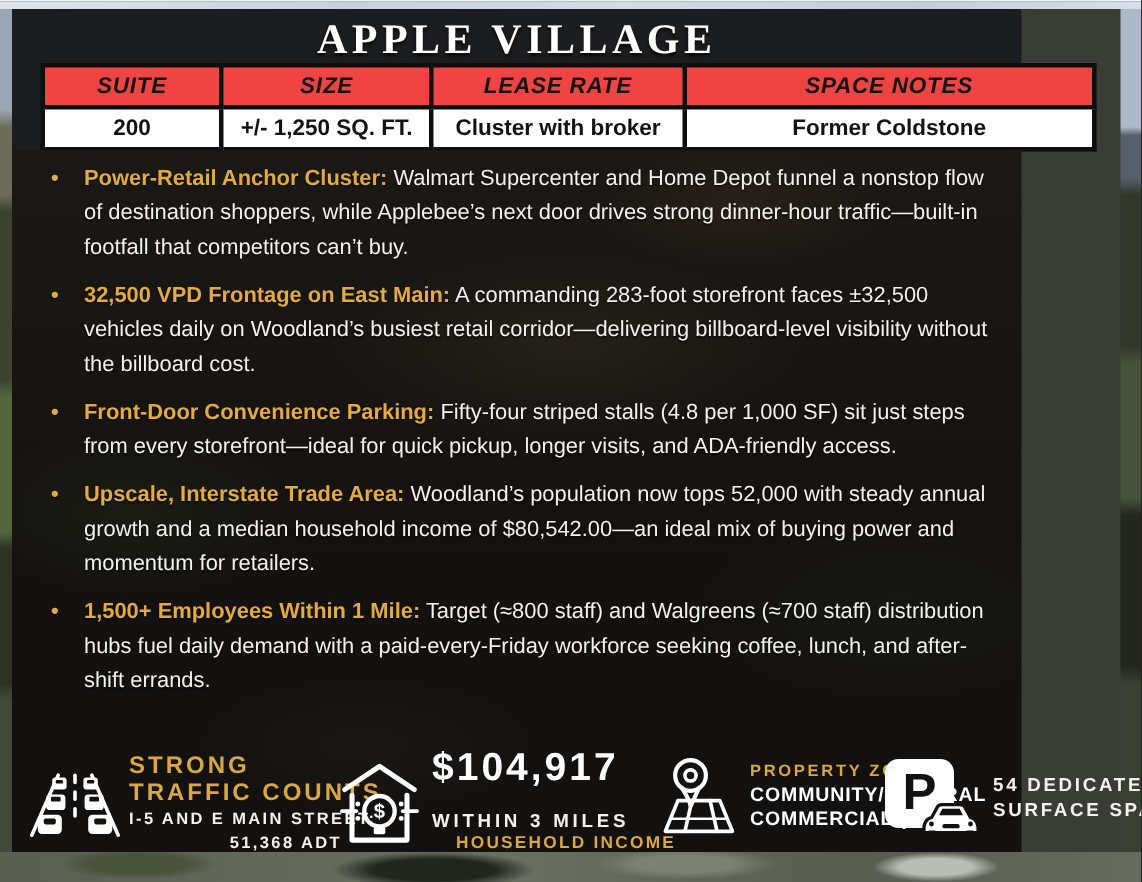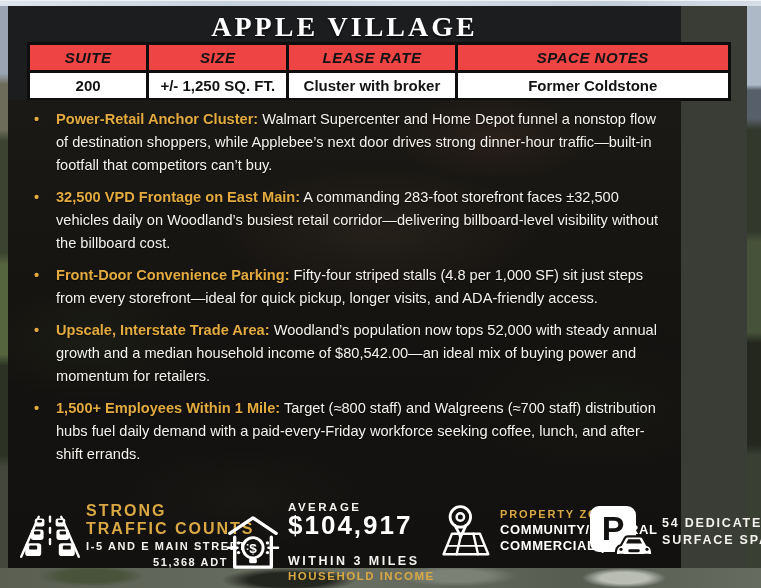--- a/index.html
+++ b/index.html
@@ -79,21 +79,21 @@
   .tc-gold { color:#d9a843; font-weight:bold; font-size:16px; letter-spacing:2px;
              line-height:18px; white-space:nowrap; }
   .tc-sub  { color:#f4f2ee; font-weight:bold; font-size:11px; letter-spacing:1.6px;
              line-height:16px; text-align:right; white-space:nowrap; }
 
   .stat-income { left:218px; top:2px; }
   .inc-text { margin-left:8px; }
   .inc-l1 { color:#f4f2ee; font-size:11.5px; letter-spacing:2.5px; font-weight:bold; line-height:14px; }
   .inc-val{ color:#ffffff; font-size:26px; letter-spacing:2px; font-weight:bold; line-height:23px; }
   .inc-l2 { color:#f4f2ee; font-size:12.5px; letter-spacing:2.5px; font-weight:bold; line-height:16px;margin-top:16px; }
-  .inc-l3 { color:#d9a843; font-size:11.5px; letter-spacing:1.5px; font-weight:bold; line-height:15px; }
+  .inc-l3 { color:#d9a843; font-size:11.5px; letter-spacing:1.5px; font-weight:bold; line-height:15px;margin-left:16px; }
 
   .stat-zoning { left:430px; top:4px; }
   .zon-text { margin-left:8px; }
   .zon-label { color:#d9a843; font-size:11px; letter-spacing:1.8px; font-weight:bold; line-height:15px; }
   .zon-l1, .zon-l2 { color:#ffffff; font-size:13px; font-weight:bold; letter-spacing:.6px; line-height:16px; }
   .zon-l3 { color:#f4f2ee; font-size:11.5px; letter-spacing:1.8px; font-weight:bold; line-height:16px; }
 
   .stat-parking { left:582px; top:8px; }
   .park-icon { position:relative; width:66px; height:52px; }
   .p-box { position:absolute; left:0; top:0; width:46px; height:46px; background:#ffffff;
@@ -202,21 +202,20 @@
                 <circle cx="13" cy="42" r="1.7"></circle>
               <circle cx="43" cy="32" r="1.7"></circle>
                 <circle cx="43" cy="42" r="1.7"></circle>
             </g>
             <g stroke="#ffffff" stroke-width="2.5" stroke-linecap="round">
               <line x1="2" y1="37" x2="12" y2="37"></line>
               <line x1="44" y1="37" x2="54" y2="37"></line>
             </g>
           </svg>
           <div class="inc-text">
-            <div class="inc-l1">AVERAGE</div>
             <div class="inc-val">$104,917</div>
             <div class="inc-l2">WITHIN 3 MILES</div>
             <div class="inc-l3">HOUSEHOLD INCOME</div>
           </div>
         </div>
 
         <div class="stat stat-zoning">
           <svg width="54" height="56" viewBox="0 0 58 58">
             <g stroke="#ffffff" stroke-width="2.6" fill="none" stroke-linejoin="round" stroke-linecap="round">
               <path d="M6 55 L15 33 H45 L54 55 Z"></path>

